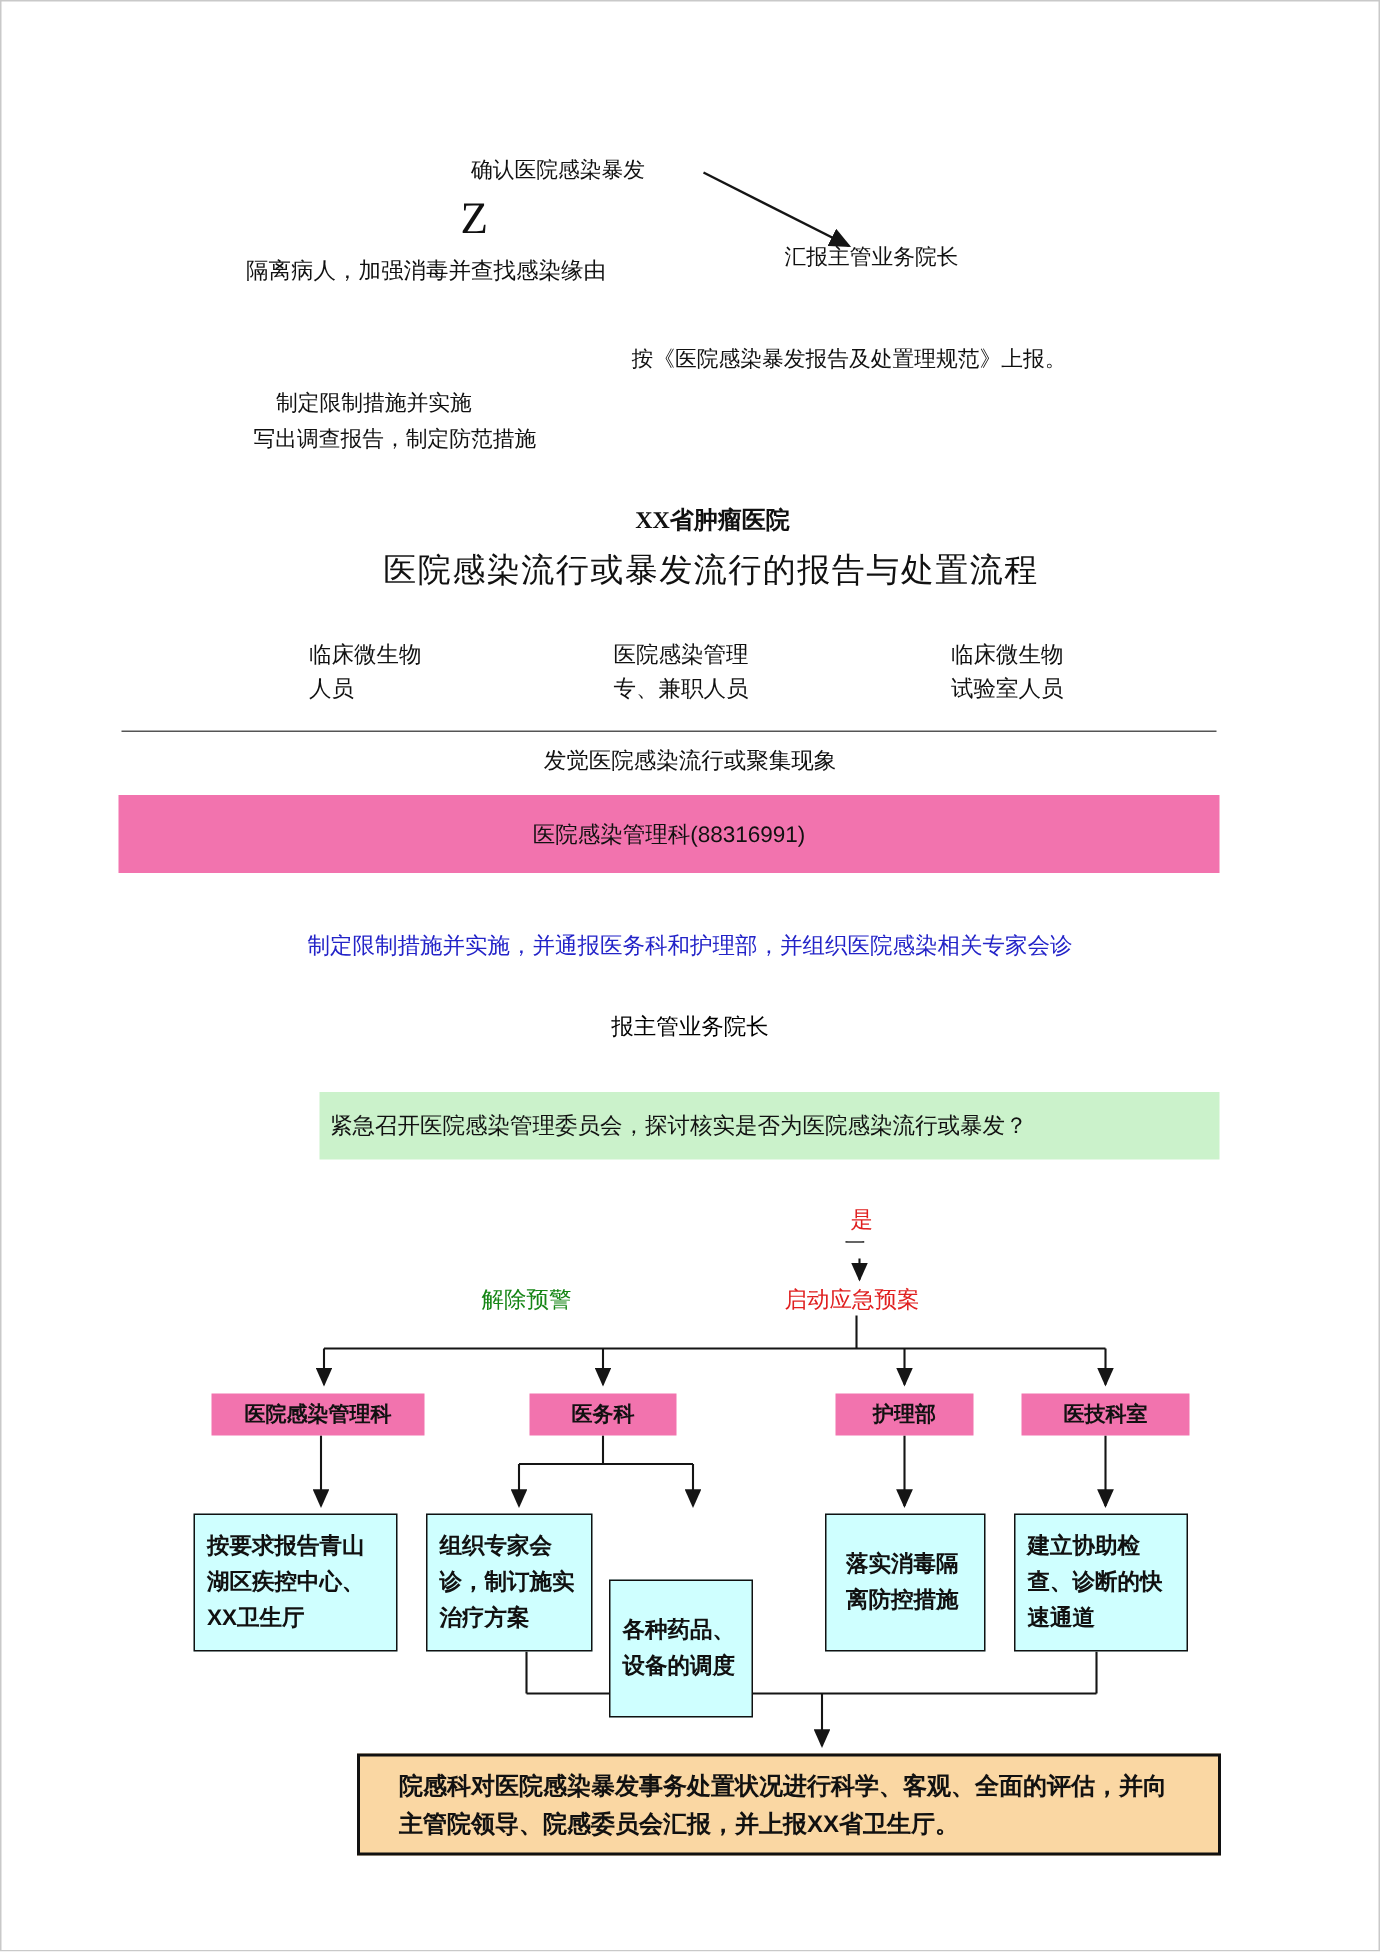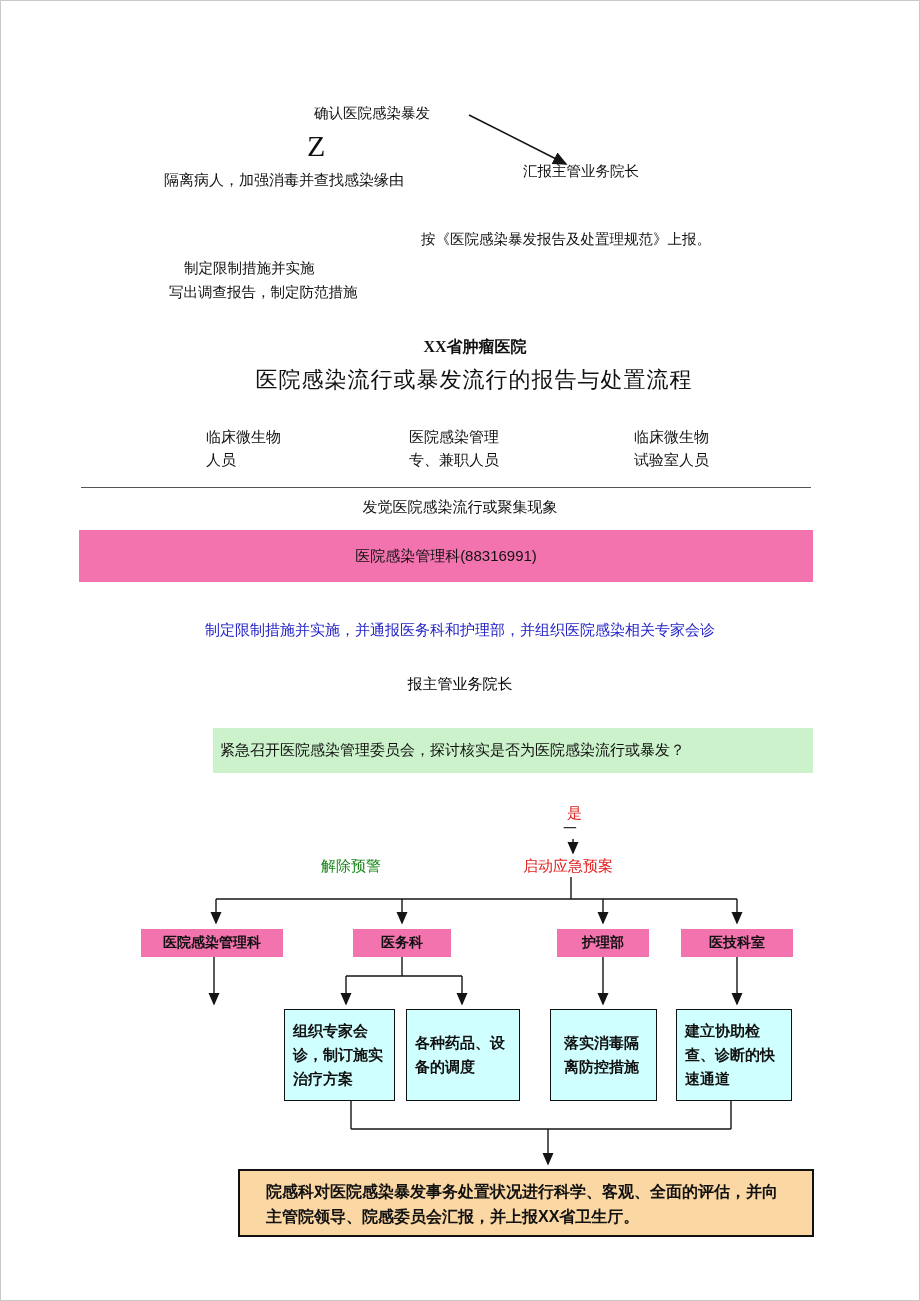--- a/index.html
+++ b/index.html
@@ -64,21 +64,21 @@
 
   
   .task {
     position:absolute; top:1008px; height:92px; background:#CFFFFF;
     border:1px solid #111; display:flex; align-items:center;
     padding:4px 8px; font-size:15px; font-weight:bold; line-height:1.6;
     text-align:left;
   }
   #task-1 { left:128px; width:136px; }
   #task-2 { left:283px; width:111px; }
-  #task-3 { left:405px; width:114px; }
+  #task-3 { left:405px; width:96px;margin-top:44px; }
   #task-4 { left:549px; width:107px;padding-left:13px; }
   #task-5 { left:675px; width:116px; }
 
   
   #final-box {
     position:absolute; left:237px; top:1168px; width:576px; height:68px;
     background:#FAD7A3; border:2px solid #111; padding:9px 26px;
     font-size:16px; font-weight:bold; line-height:1.55; text-align:left;
   }
 
@@ -154,20 +154,21 @@
   <div class="abs" id="yes">是</div>
   <div class="abs" id="yes-dash">一</div>
   <div class="abs" id="release">解除预警</div>
   <div class="abs" id="activate">启动应急预案</div>
 
   <div class="dept" id="dept-1">医院感染管理科</div>
   <div class="dept" id="dept-2">医务科</div>
   <div class="dept" id="dept-3">护理部</div>
   <div class="dept" id="dept-4">医技科室</div>
 
+  <div class="task" id="task-1">按要求报告青山湖区疾控中心、XX卫生厅</div>
   <div class="task" id="task-2">组织专家会诊，制订施实治疗方案</div>
   <div class="task" id="task-3">各种药品、设备的调度</div>
   <div class="task" id="task-4">落实消毒隔离防控措施</div>
   <div class="task" id="task-5">建立协助检查、诊断的快速通道</div>
 
   <div id="final-box">院感科对医院感染暴发事务处置状况进行科学、客观、全面的评估，并向主管院领导、院感委员会汇报，并上报XX省卫生厅。</div>
 
 </div>
 
 </body></html>

